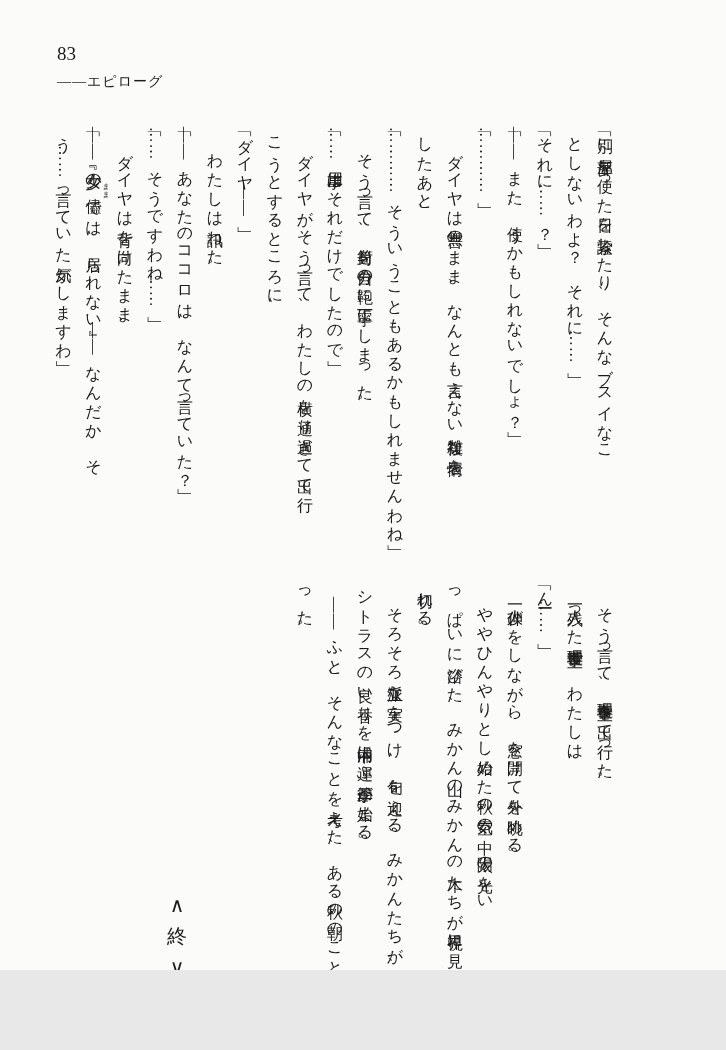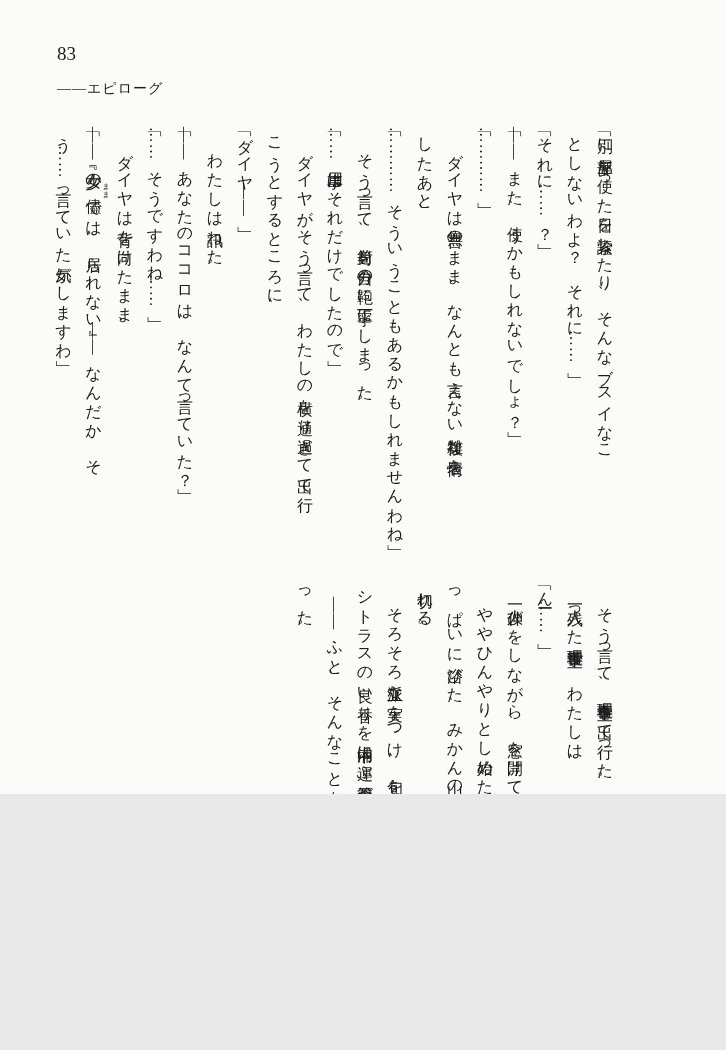--- a/index.html
+++ b/index.html
@@ -3,40 +3,40 @@
 <meta charset="utf-8">
 <style>
   html, body {
     margin: 0;
     padding: 0;
     background: #e8e8e8;
   }
   .page {
     position: relative;
     width: 726px;
-    height: 794px;
+    height: 970px;
     margin: 0 auto;
     background: #fbfbf9;
     color: #1b1b1b;
     font-family: "Liberation Serif", "DejaVu Serif", serif;
     overflow: hidden;
   }
   .running-head {
     position: absolute;
     left: 57px;
     top: 44px;
   }
   .page-number {
     font-size: 19px;
     line-height: 1;
   }
   .chapter-title {
     font-size: 14px;
     line-height: 1;
-    margin-top: 19px;
+    margin-top: 12px;
     letter-spacing: 1px;
   }
   .text-block {
     position: absolute;
     writing-mode: vertical-rl;
     text-orientation: mixed;
     font-size: 16px;
     letter-spacing: 0.7px;
     line-height: 30px;
     height: 440px;

